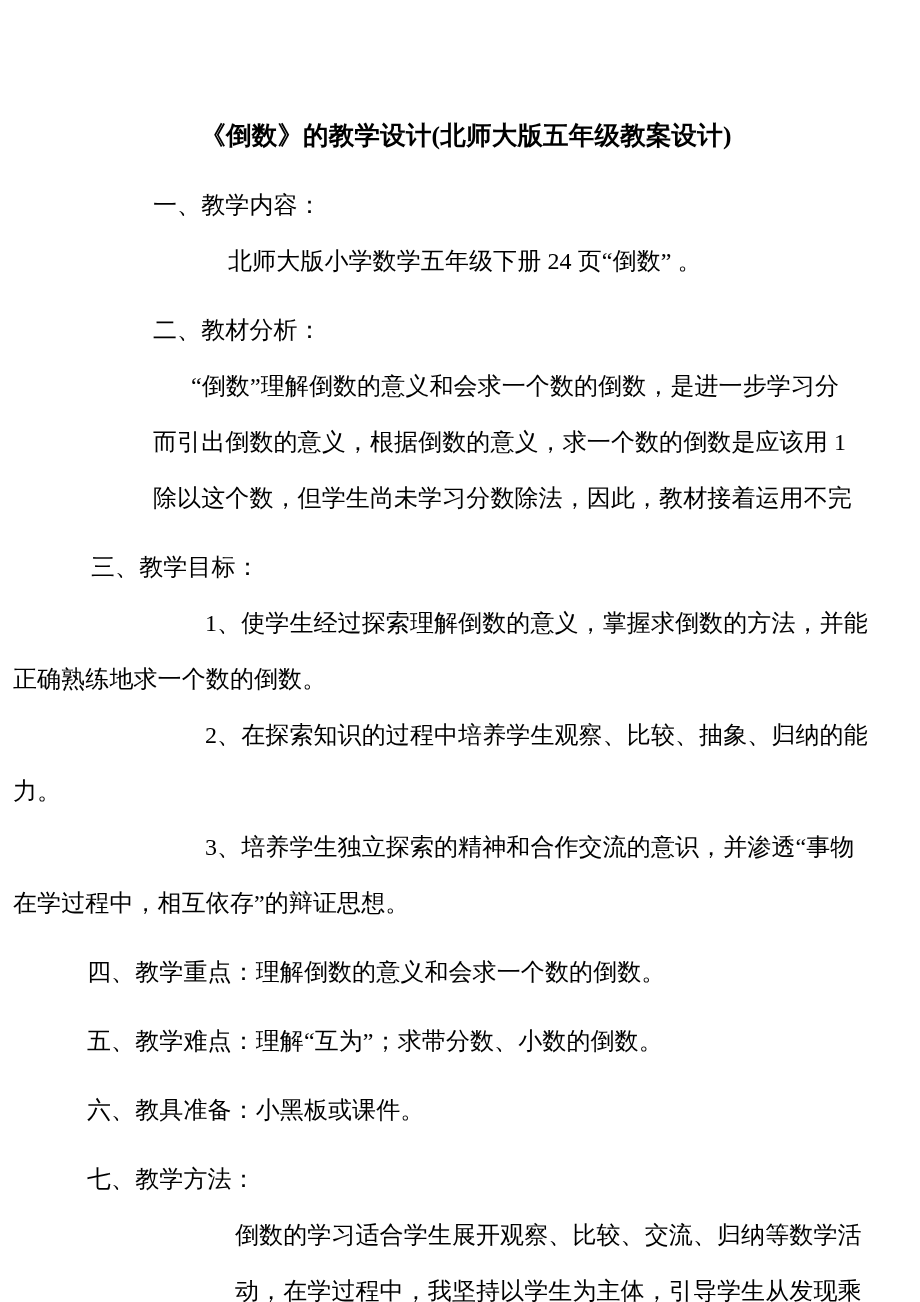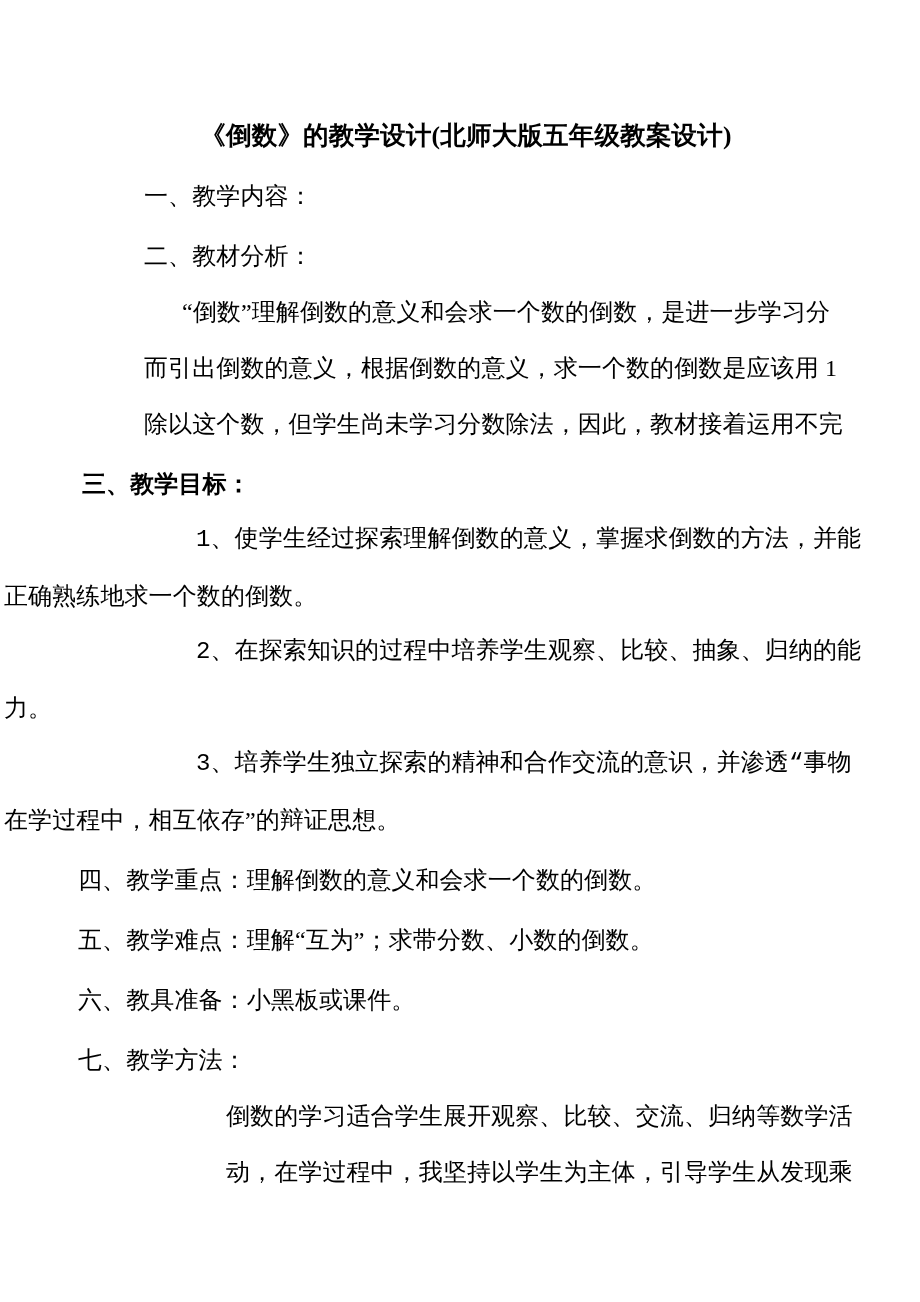--- a/index.html
+++ b/index.html
@@ -48,41 +48,42 @@
   .line {
     font-size: 24px;
     line-height: 56px;
     white-space: pre;
     letter-spacing: 0.1px;
     margin: 0;
   }
 
   
   .lv-head    { padding-left: 140px; }   
-  .lv-head3   { padding-left: 78px; font-weight: bold; }   
+  .lv-head3   { padding-left: 78px; }   
   .lv-head4   { padding-left: 74px; }   
   .lv-body    { padding-left: 140px; }   
   .lv-ind1    { padding-left: 215px; }   
   .lv-ind1b   { padding-left: 222px; }   
   .lv-first   { padding-left: 178px; }   
-  .lv-num     { padding-left: 192px; font-family: Liberation Mono, monospace; }   
+  .lv-num     { padding-left: 192px; }   
   .lv-numcont { }   
 
-  .block { margin: 4px; padding: 0; }
+  .block { margin: 13px; padding: 0; }
 </style>
 </head>
 <body>
 
 <div class="page">
   <div class="doc">
 
     <div class="doc-title">《倒数》的教学设计(北师大版五年级教案设计)</div>
 
     <div class="block">
       <div class="line lv-head">一、教学内容：</div>
+      <div class="line lv-ind1">北师大版小学数学五年级下册 24 页“倒数” 。</div>
     </div>
 
     <div class="block">
       <div class="line lv-head">二、教材分析：</div>
       <div class="line lv-first">“倒数”理解倒数的意义和会求一个数的倒数，是进一步学习分</div>
       <div class="line lv-body">而引出倒数的意义，根据倒数的意义，求一个数的倒数是应该用 1</div>
       <div class="line lv-body">除以这个数，但学生尚未学习分数除法，因此，教材接着运用不完</div>
     </div>
 
     <div class="block">

